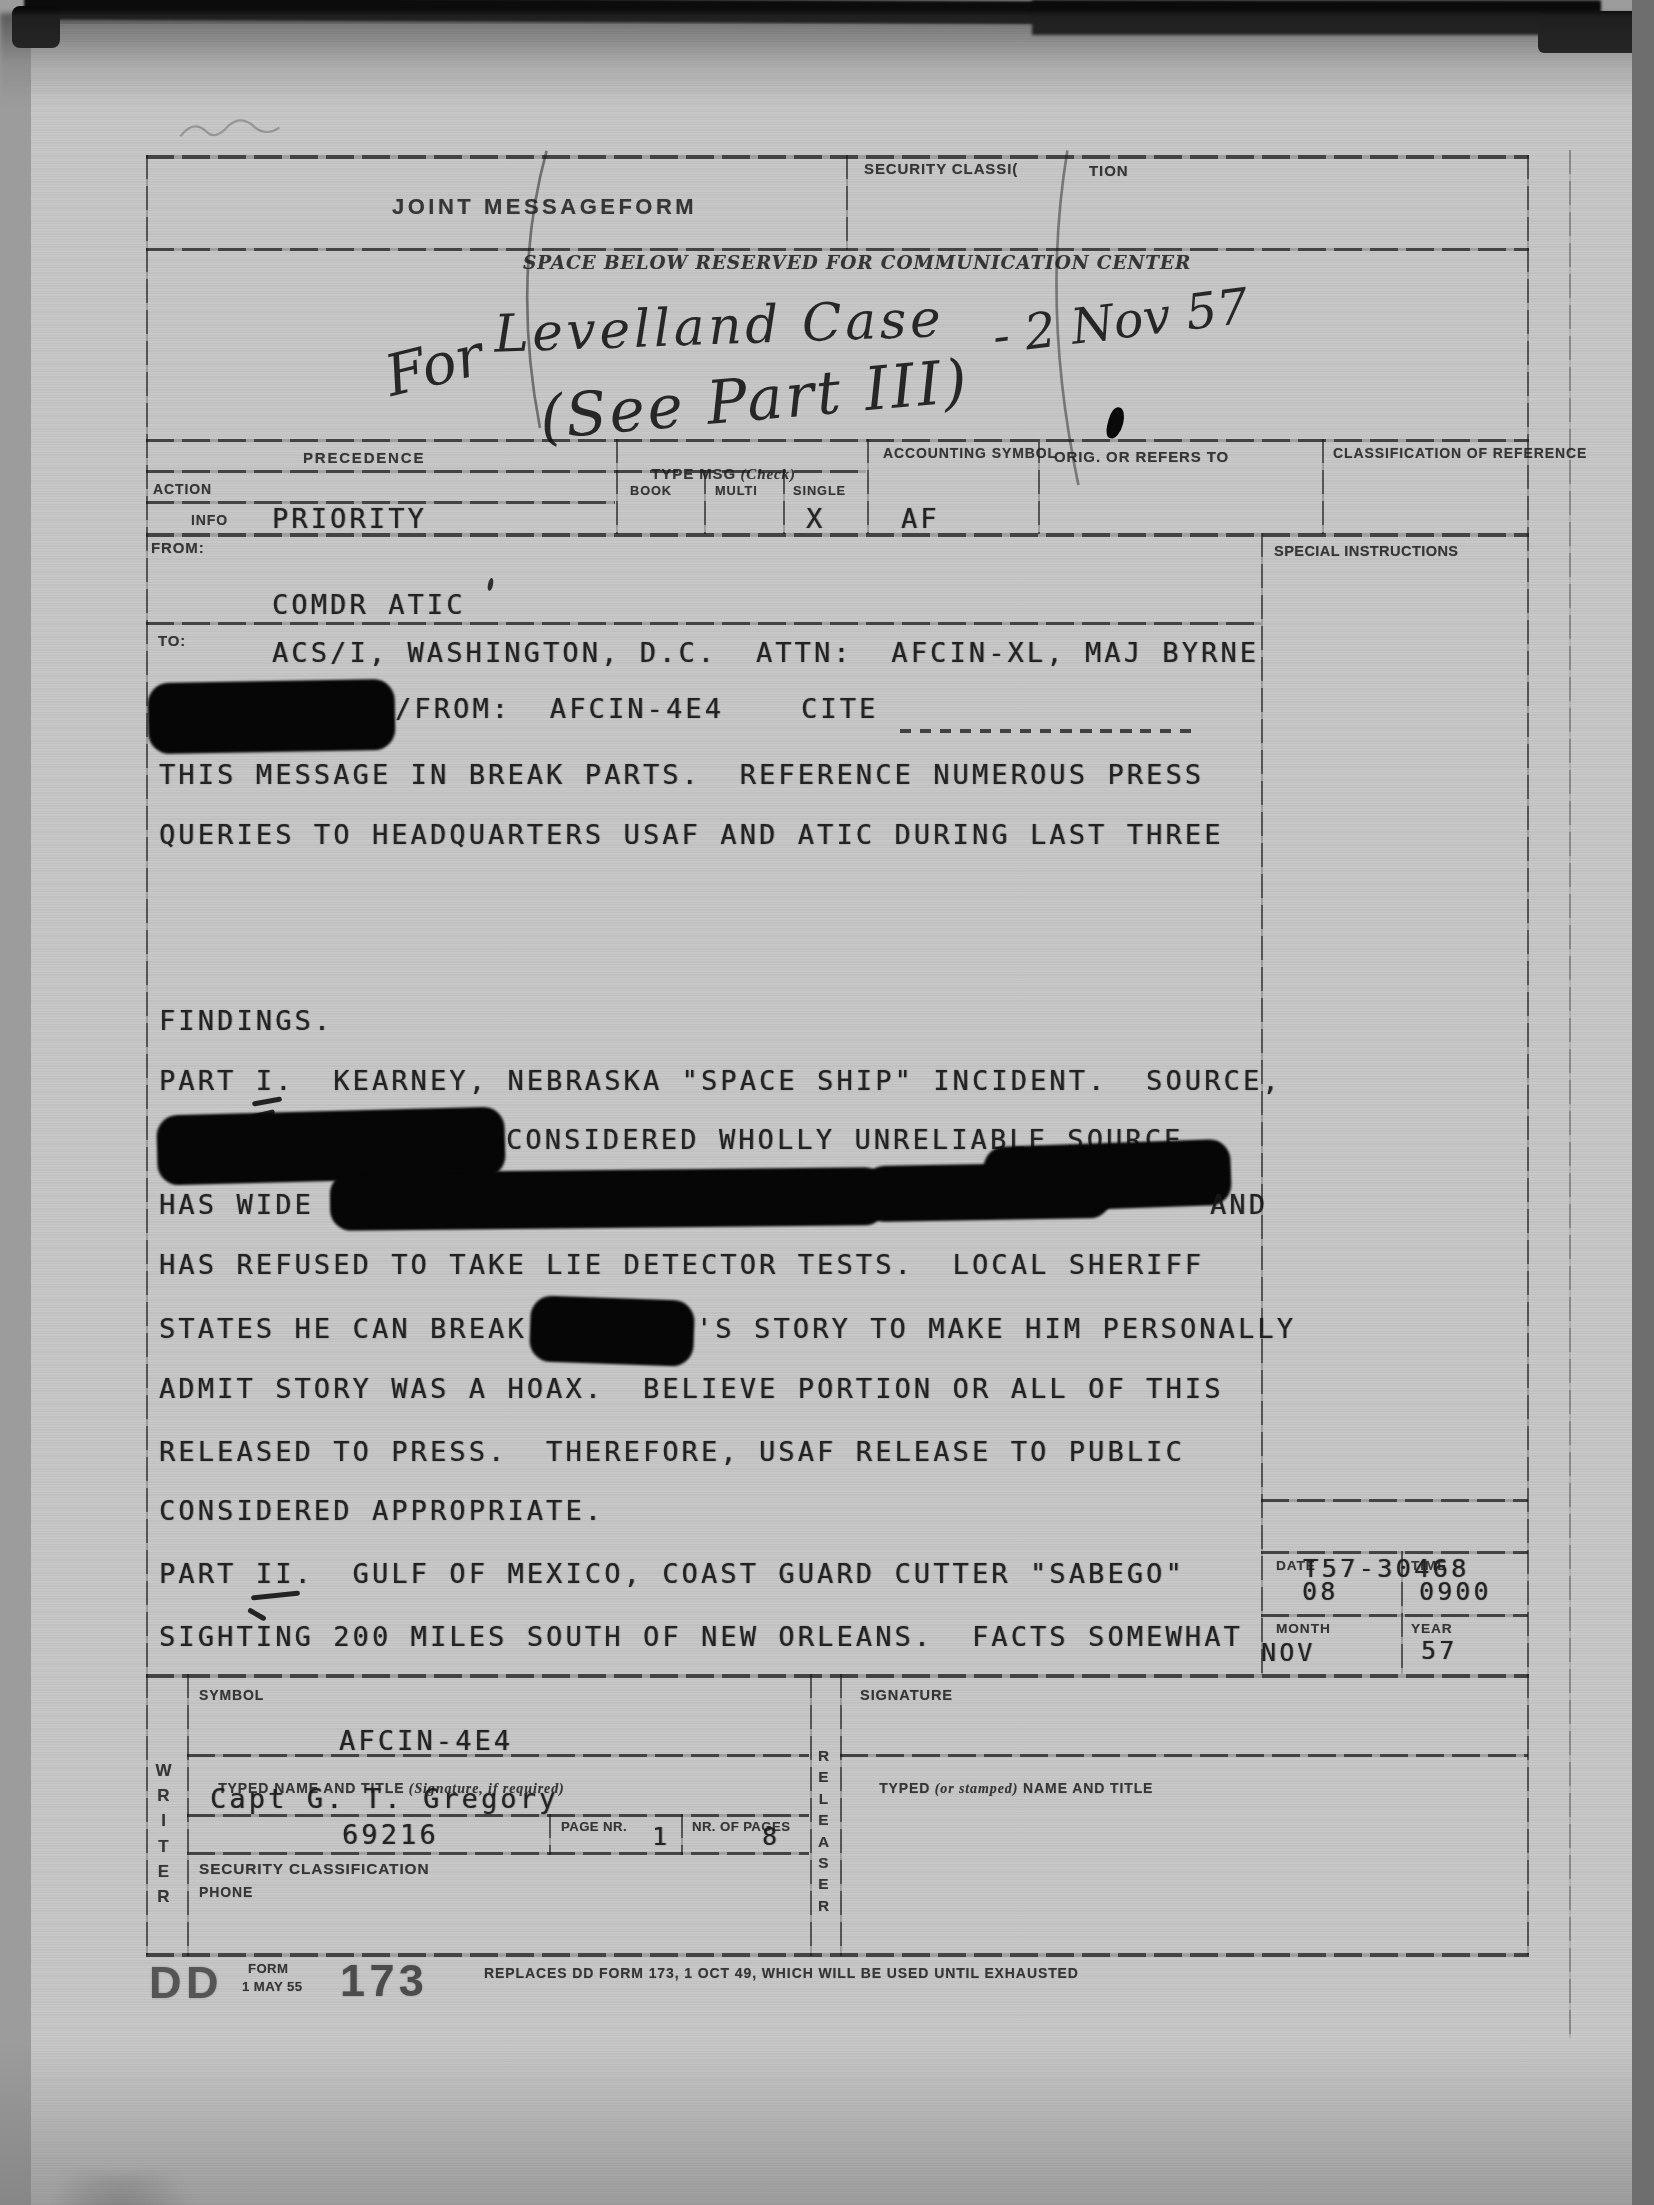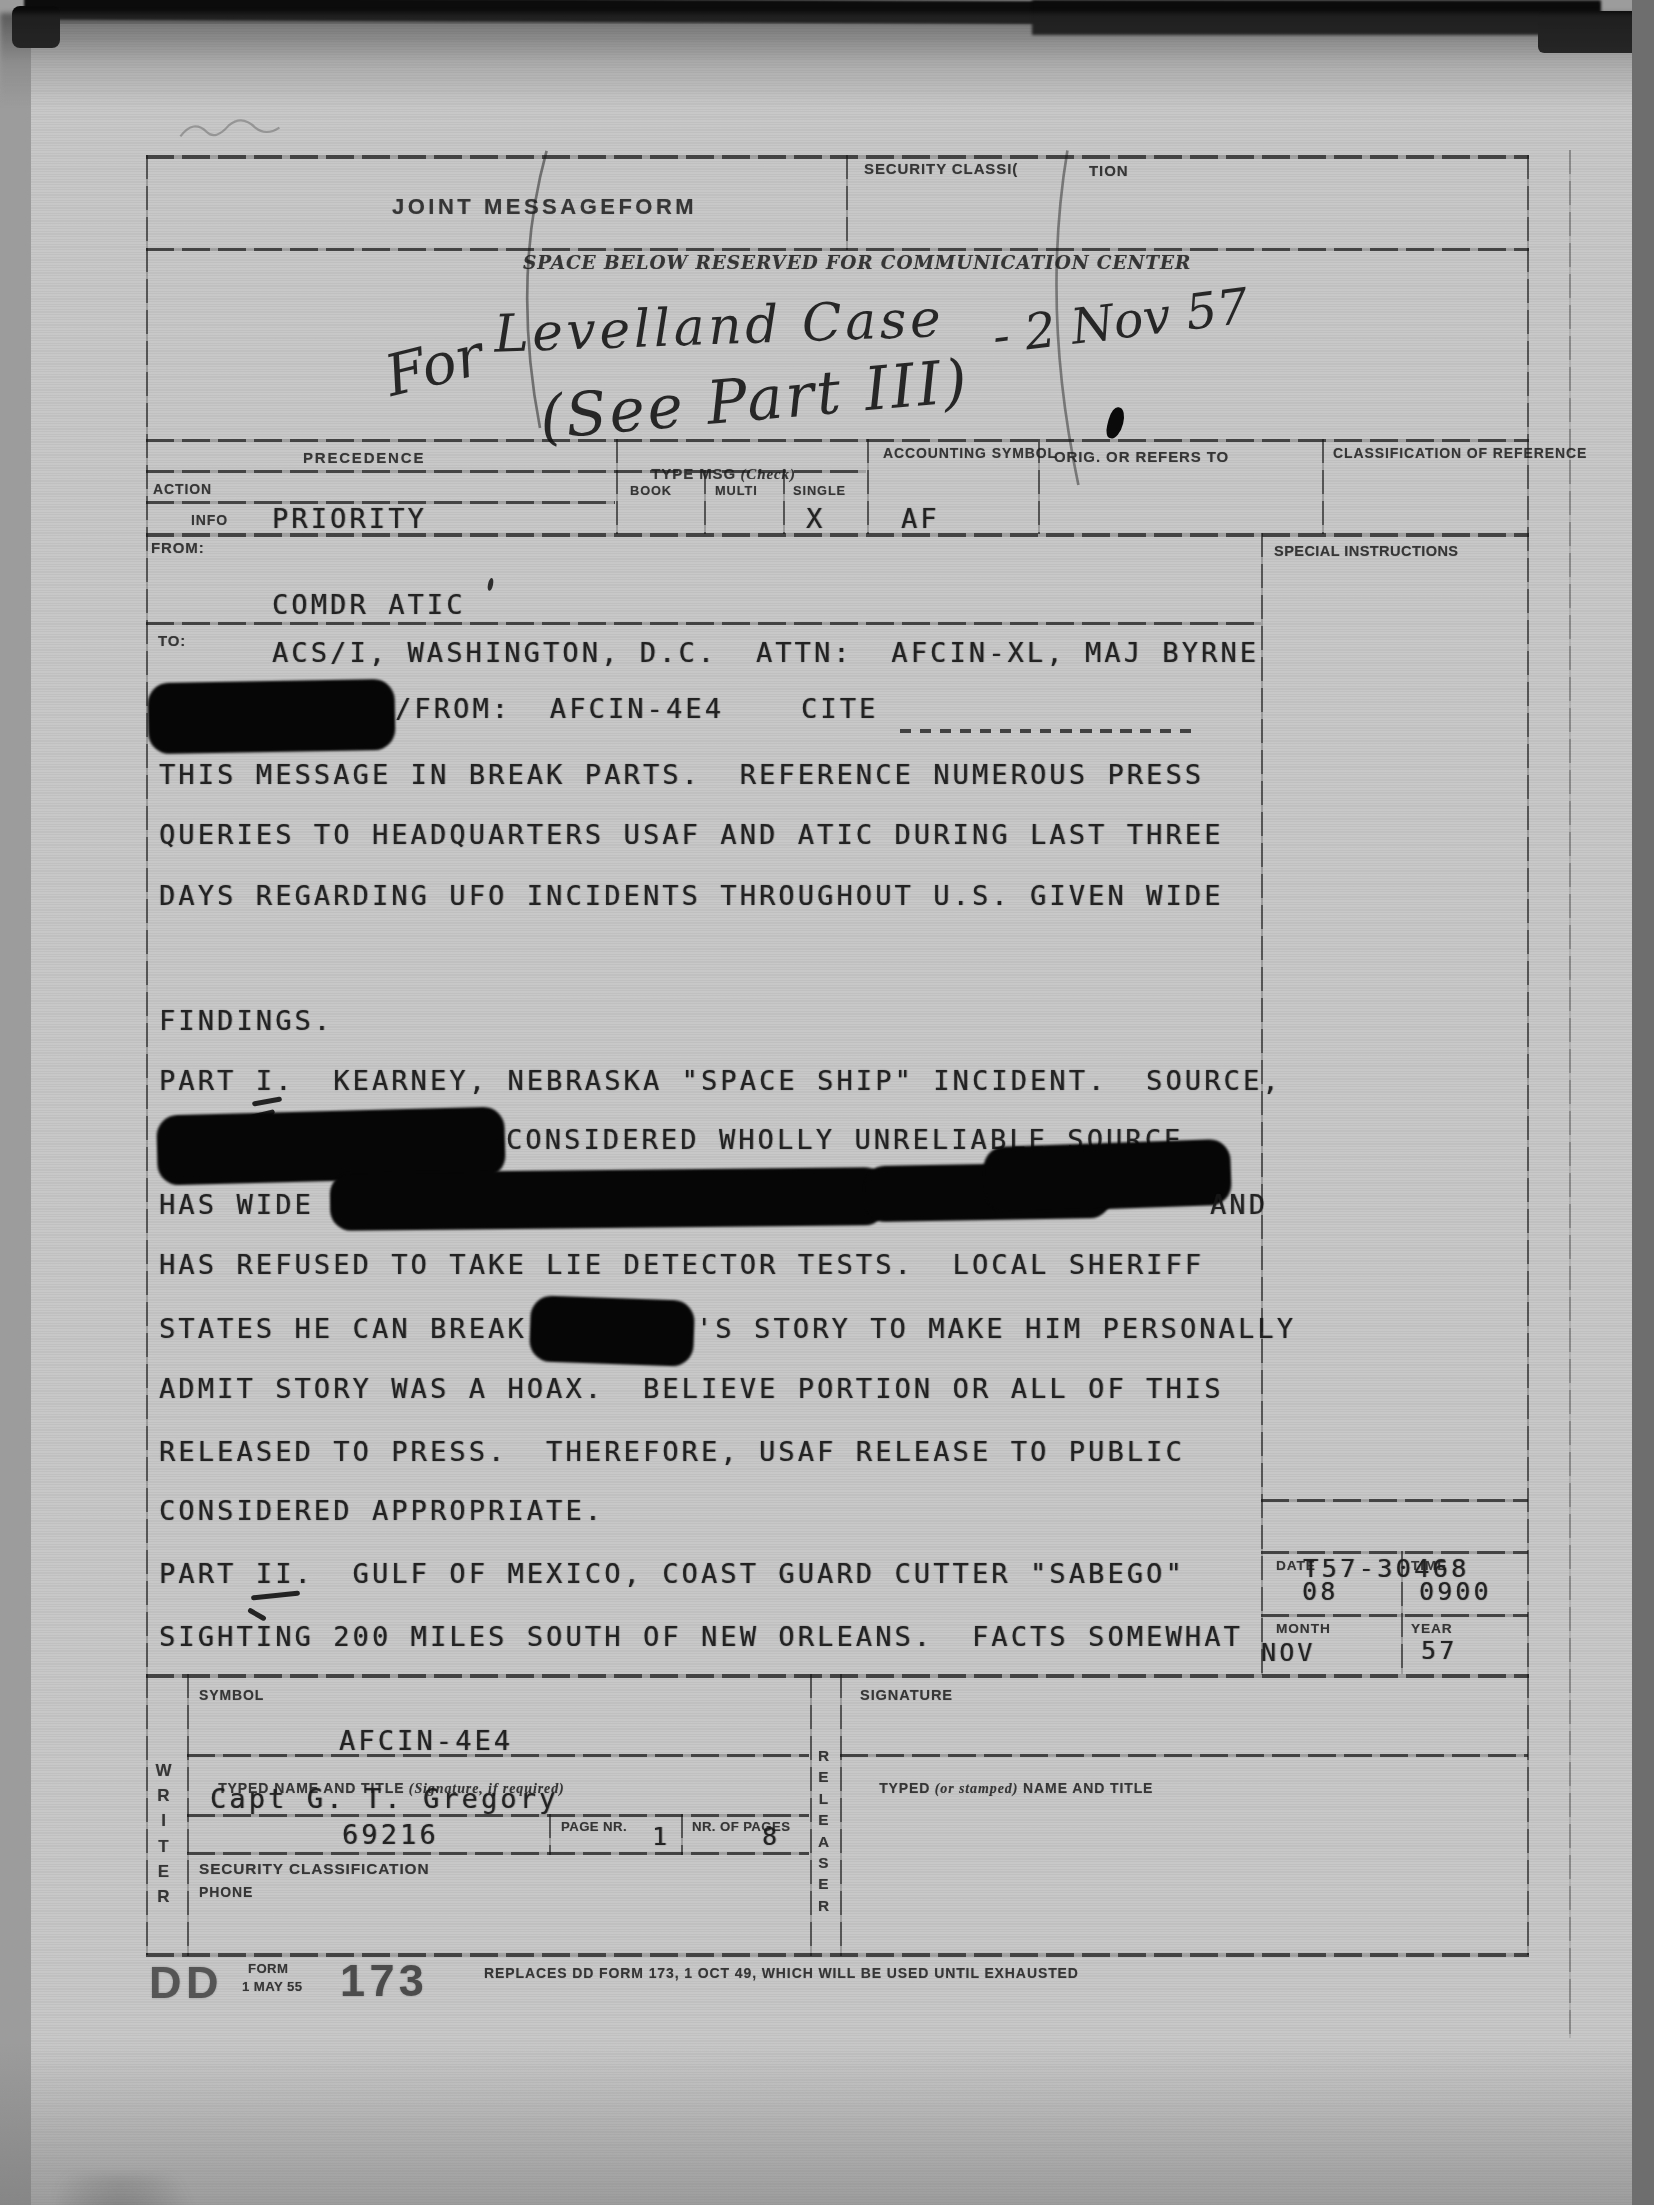--- a/index.html
+++ b/index.html
@@ -132,21 +132,20 @@
   <span class="label" style="left:158px;top:632px;">TO:</span>
   <span class="typed" style="left:272px;top:637px;">ACS/I, WASHINGTON, D.C.  ATTN:  AFCIN-XL, MAJ BYRNE</span>
 
   <div id="body-layer" style="position:absolute;inset:0;">
       <div class="redaction" style="left: 148px; top: 681px; width: 247px; height: 71px; transform: rotate(-1deg);"></div>
       <div class="typed" style="left: 395px; top: 693px;">/FROM:  AFCIN-4E4</div>
       <div class="typed" style="left: 801px; top: 693px;">CITE</div>
       <div class="dashline" style="left: 900px; top: 729px; width: 291px;"></div>
       <div class="typed" style="left: 159px; top: 759px;">THIS MESSAGE IN BREAK PARTS.  REFERENCE NUMEROUS PRESS</div>
       <div class="typed" style="left: 159px; top: 819px;">QUERIES TO HEADQUARTERS USAF AND ATIC DURING LAST THREE</div>
-      <div class="typed" style="left: 159px; top: 880px;">DAYS REGARDING UFO INCIDENTS THROUGHOUT U.S. GIVEN WIDE</div>
       <div class="typed" style="left: 159px; top: 1005px;">FINDINGS.</div>
       <div class="typed" style="left: 159px; top: 1065px;">PART I.  KEARNEY, NEBRASKA "SPACE SHIP" INCIDENT.  SOURCE,</div>
       <div class="mark" style="left: 252px; top: 1099px; width: 30px; transform: rotate(-10deg);"></div>
       <div class="mark" style="left: 250px; top: 1112px; width: 25px; transform: rotate(-14deg);"></div>
       <div class="redaction" style="left: 157px; top: 1111px; width: 348px; height: 70px; transform: rotate(-1.5deg);"></div>
       <div class="typed" style="left: 506px; top: 1124px;">CONSIDERED WHOLLY UNRELIABLE SOURCE.</div>
       <div class="typed" style="left: 159px; top: 1189px;">HAS WIDE</div>
       <div class="redaction" style="left: 330px; top: 1170px; width: 556px; height: 58px; transform: rotate(-0.6deg);"></div>
       <div class="redaction" style="left: 864px; top: 1164px; width: 247px; height: 56px; transform: rotate(-1deg);"></div>
       <div class="redaction" style="left: 984px; top: 1143px; width: 247px; height: 66px; transform: rotate(-2deg);"></div>

